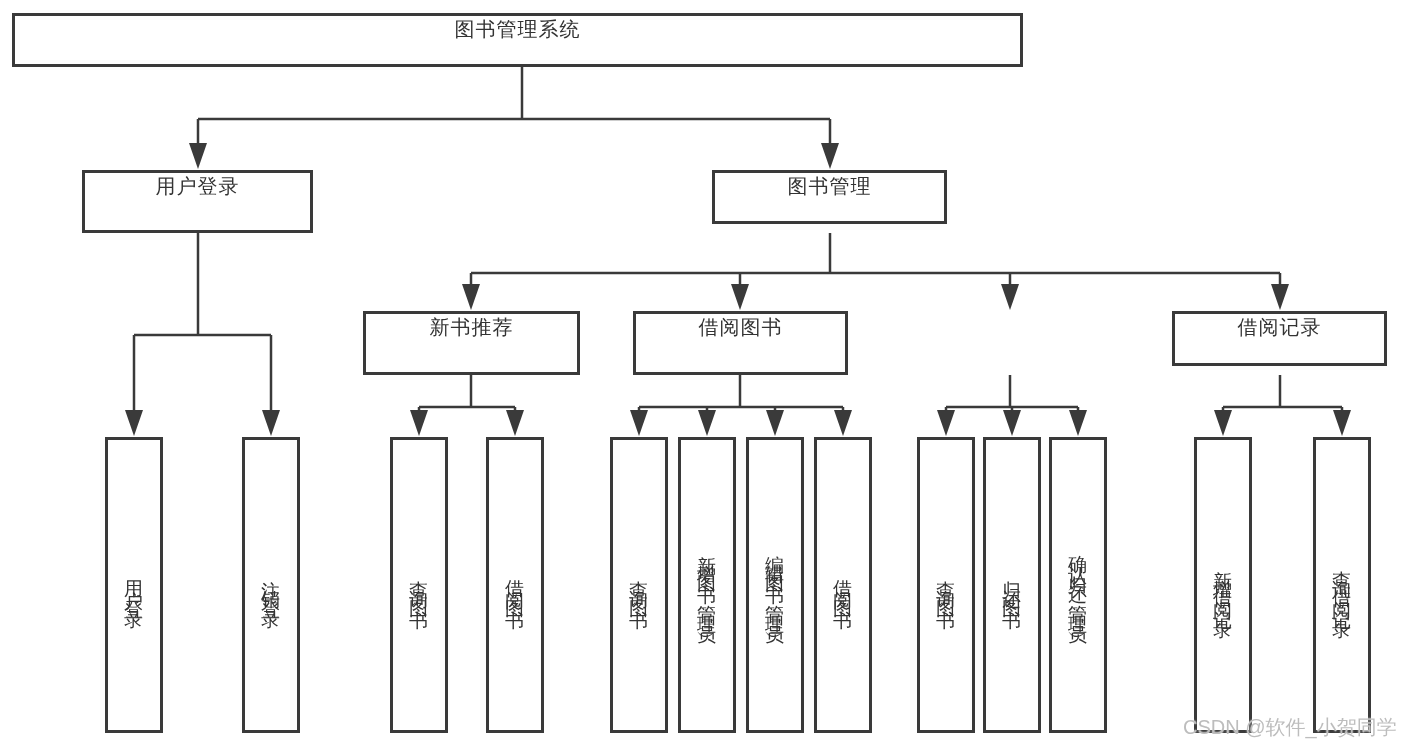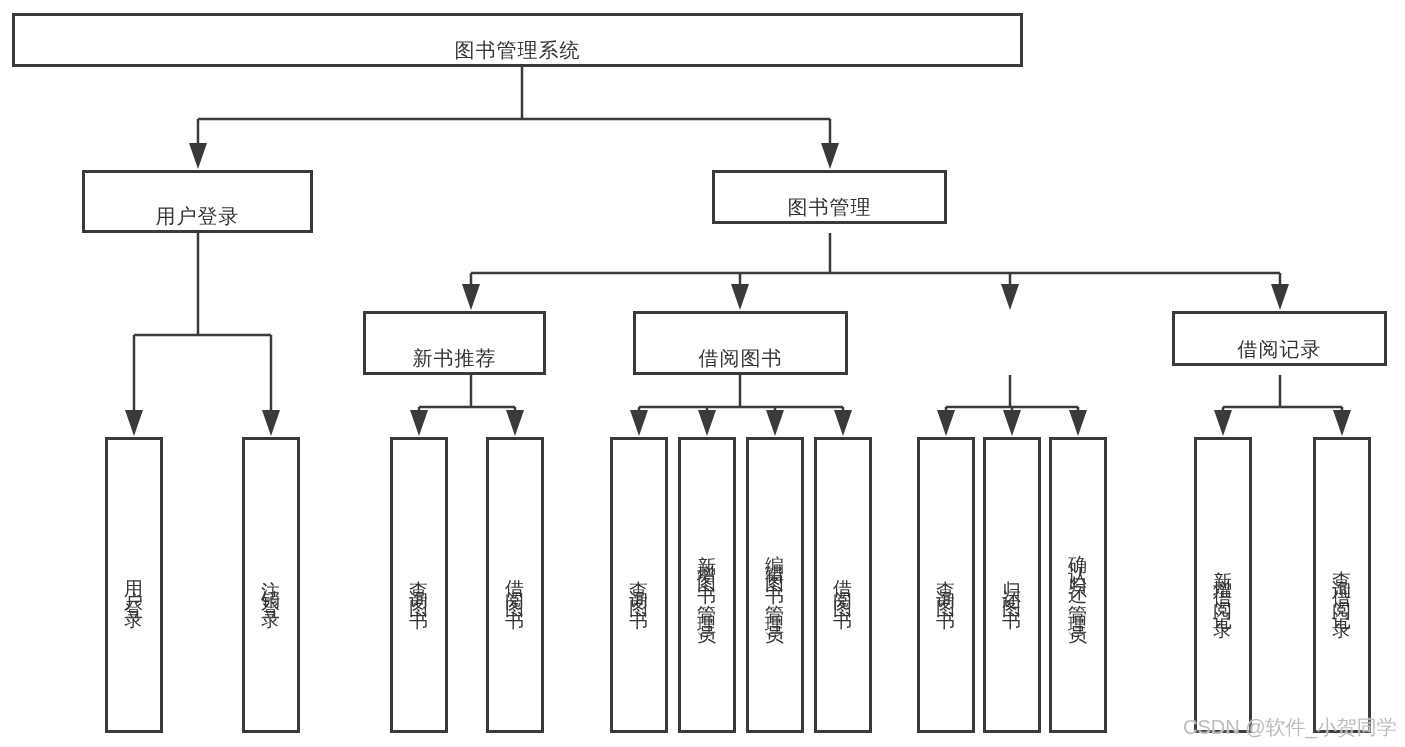--- a/index.html
+++ b/index.html
@@ -3,21 +3,21 @@
 <meta charset="utf-8">
 <style>
   html,body{margin:0;padding:0;background:#ffffff;}
   .stage{
     position:relative;width:1405px;height:747px;background:#ffffff;overflow:hidden;
     font-family:"Liberation Sans",sans-serif;color:#333333;
   }
   .connector-layer{position:absolute;left:0;top:0;z-index:0;}
   .hbox{
     position:absolute;box-sizing:border-box;background:#ffffff;
-    border:3px solid #3a3a3a;display:flex;align-items:flex-end;justify-content:center;
+    border:3px solid #3a3a3a;display:flex;align-items:flex-start;justify-content:center;
     z-index:1;
   }
   .hbox .lbl{font-size:20px;letter-spacing:1px;white-space:nowrap;}
   .vbox{
     position:absolute;box-sizing:border-box;background:#ffffff;
     border:3px solid #3a3a3a;width:58px;height:296px;
     display:flex;align-items:center;justify-content:center;z-index:1;
   }
   .vbox .vlbl{
     writing-mode:vertical-rl;font-size:19px;letter-spacing:10px;
@@ -111,21 +111,21 @@
     <span class="lbl">图书管理系统</span>
   </div>
 
   <div class="hbox" style="left:82px;top:170px;width:231px;height:63px">
     <span class="lbl">用户登录</span>
   </div>
   <div class="hbox" style="left:712px;top:170px;width:235px;height:54px">
     <span class="lbl">图书管理</span>
   </div>
 
-  <div class="hbox" style="left:363px;top:311px;width:183px;height:64px">
+  <div class="hbox" style="left:363px;top:311px;width:217px;height:64px">
     <span class="lbl">新书推荐</span>
   </div>
   <div class="hbox" style="left:633px;top:311px;width:215px;height:64px">
     <span class="lbl">借阅图书</span>
   </div>
   <div class="hbox" style="left:1172px;top:311px;width:215px;height:55px">
     <span class="lbl">借阅记录</span>
   </div>
 
   <div class="vbox" style="left:105px;top:437px">

